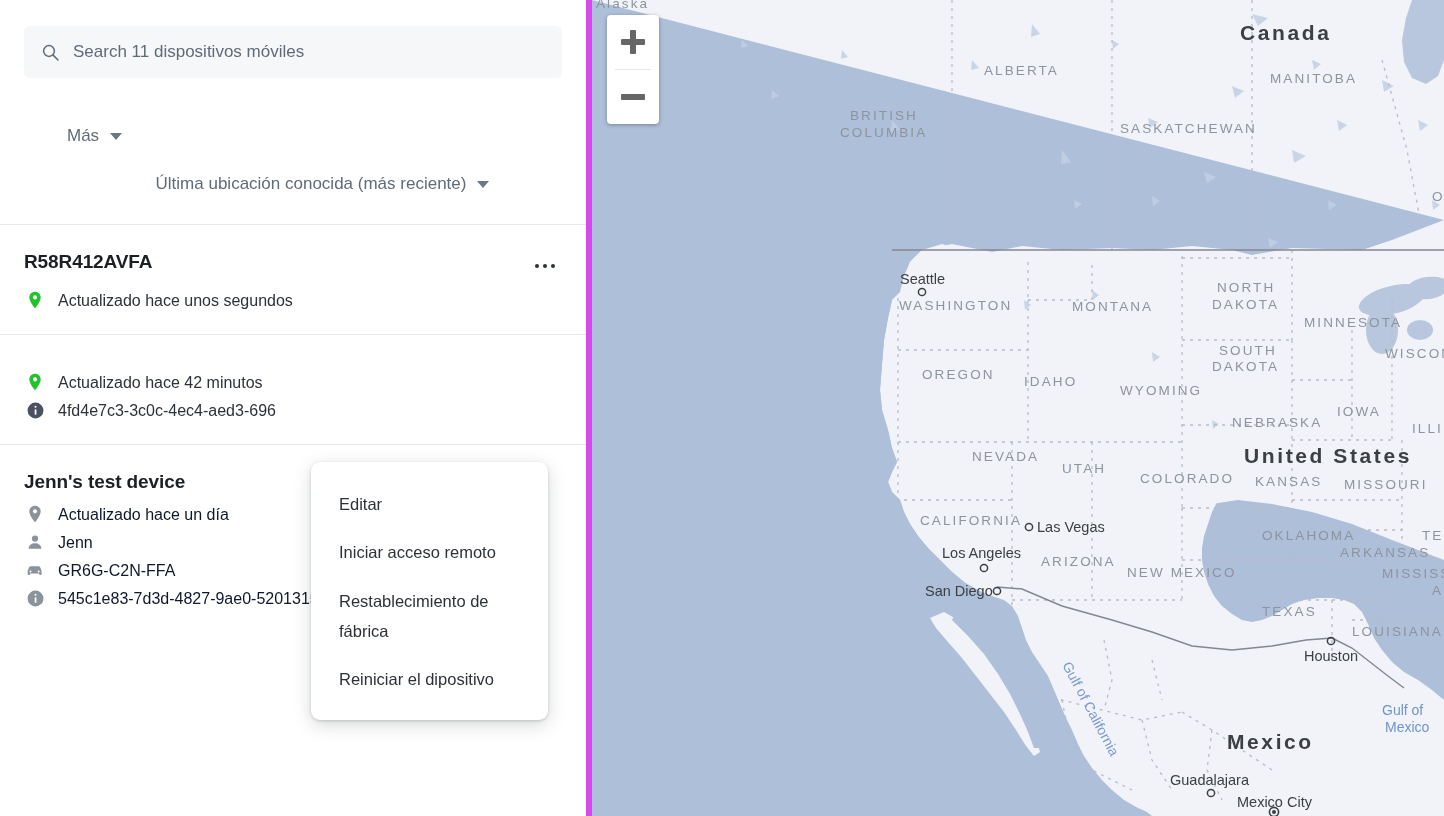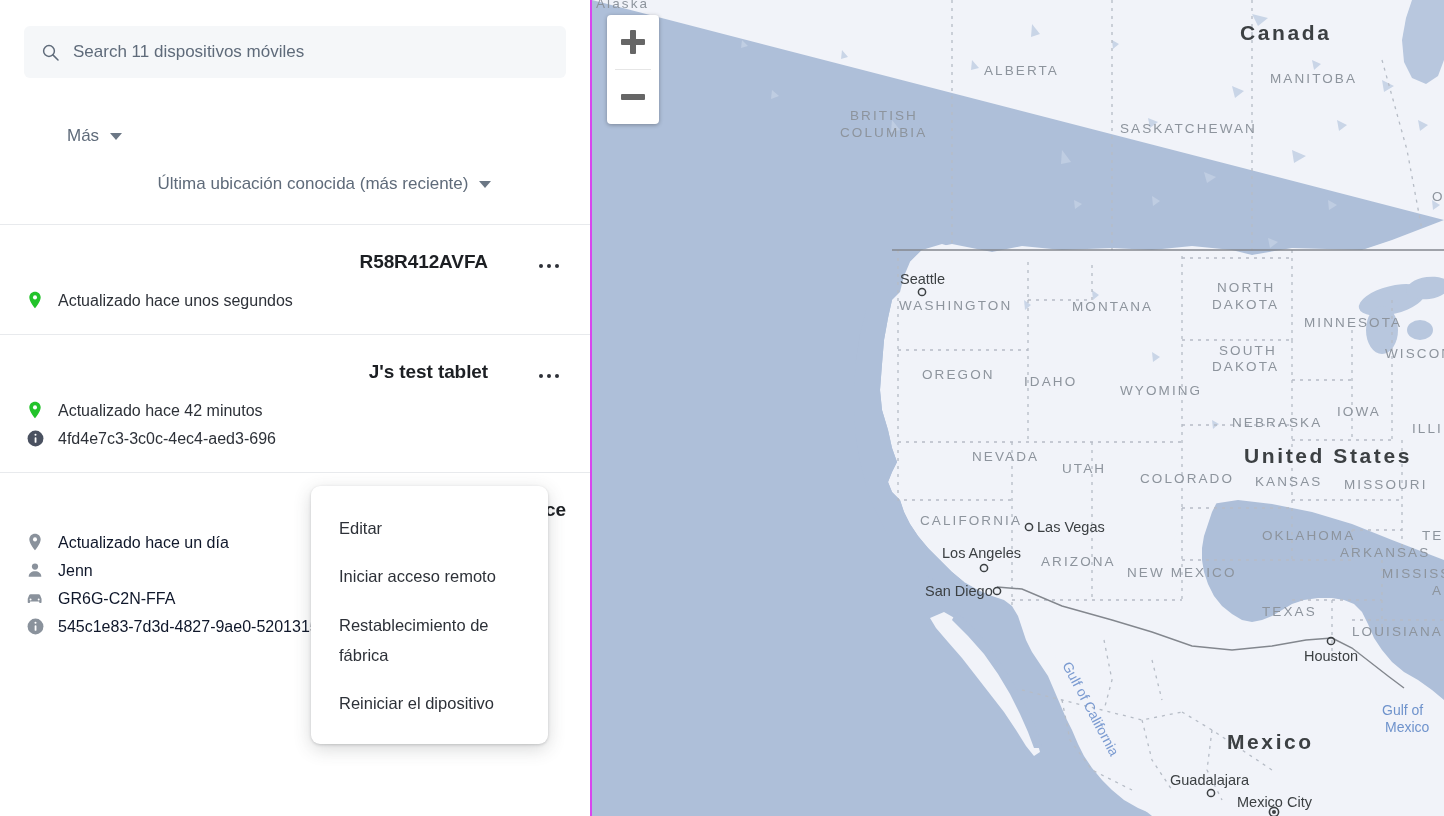--- a/index.html
+++ b/index.html
@@ -11,21 +11,21 @@
   }
   .app { position: relative; width: 1444px; height: 816px; display: flex; }
 
   
   .sidebar {
     width: 592px; height: 816px;
     background: #ffffff;
     position: relative;
     overflow: hidden;
     flex: 0 0 592px;
-    border-right: 2px solid #d946ef;
+    border-right: 6px solid #d946ef;
   }
   .search-wrap { padding: 26px 24px 0 24px; }
   .search-box {
     height: 52px;
     background: #f5f7f9;
     border-radius: 6px;
     display: flex; align-items: center;
     padding: 0 18px;
     gap: 14px;
   }
@@ -42,38 +42,38 @@
   .filter-row.more { margin-top: 48px; padding-left: 13px; }
   .filter-row.sort { margin-top: 28px; padding-left: 13px; justify-content: center; }
   .filter-label { font-size: 17px; color: #5f6b7a; }
   .caret { width: 0; height: 0; border-left: 6px solid transparent; border-right: 6px solid transparent; border-top: 7px solid #6b7785; }
 
   .divider { height: 1px; background: #e8eaed; width: 100%; }
   .sep-top { margin-top: 30px; }
 
   
   .device-card { padding: 26px 24px 24px 24px; position: relative; }
-  .device-head { display: flex; align-items: flex-start; justify-content: flex-end; gap: 44px; }
+  .device-head { display: flex; align-items: flex-start; justify-content: space-between; gap: 44px; }
   .device-name { font-size: 19px; font-weight: bold; color: #1c1f23; letter-spacing: -0.1px; }
   .dots-btn {
     width: 34px; height: 26px; display: flex; align-items: center; justify-content: center;
     gap: 4px; cursor: pointer; background: none; border: none; margin-top: 2px;
   }
   .dots-btn i { width: 4px; height: 4px; border-radius: 50%; background: #2d3138; display:block; }
 
   .device-rows { margin-top: 11px; display: flex; flex-direction: column; gap: 8px; }
   .drow { display: flex; align-items: flex-end; gap: 12px; }
   .drow .ico { width: 22px; height: 20px; flex: 0 0 22px; display: flex; align-items: center; justify-content: center; }
   .drow .txt { font-size: 16px; color: #2d3138; }
   .drow.grey .txt { color: #0f172a; }
 
   
   .ctx-menu {
     position: absolute;
-    left: 311px; top: 486px;
+    left: 311px; top: 462px;
     width: 237px;
     background: #ffffff;
     border-radius: 9px;
     box-shadow: 0 1px 3px rgba(60,64,67,.22), 0 5px 18px rgba(60,64,67,.20);
     padding: 18px 0 16px 0;
     z-index: 40;
   }
   .ctx-item {
     padding: 9px 28px;
     font-size: 16.5px;
@@ -171,28 +171,20 @@
               </svg>
           </span>
           <span class="txt">Actualizado hace unos segundos</span>
         </div>
       </div>
     </div>
 
     <div class="divider"></div>
 
     <div class="device-card">
-      <div class="device-head">
-        <div class="device-name">J's test tablet</div>
-        <button class="dots-btn">
-            <i></i>
-            <i></i>
-            <i></i>
-          </button>
-      </div>
       <div class="device-rows">
         <div class="drow">
           <span class="ico">
             <svg viewBox="0 0 16 20" width="14" height="18">
                 <path d="M8 0.6C4.3 .6 1.5 3.4 1.5 7c0 4.6 6.5 12.4 6.5 12.4S14.5 11.6 14.5 7c0-3.6-2.8-6.4-6.5-6.4z" fill="#22c32a"></path>
                 <circle cx="8" cy="7" r="2.3" fill="#ffffff"></circle>
               </svg>
           </span>
           <span class="txt">Actualizado hace 42 minutos</span>
         </div>

